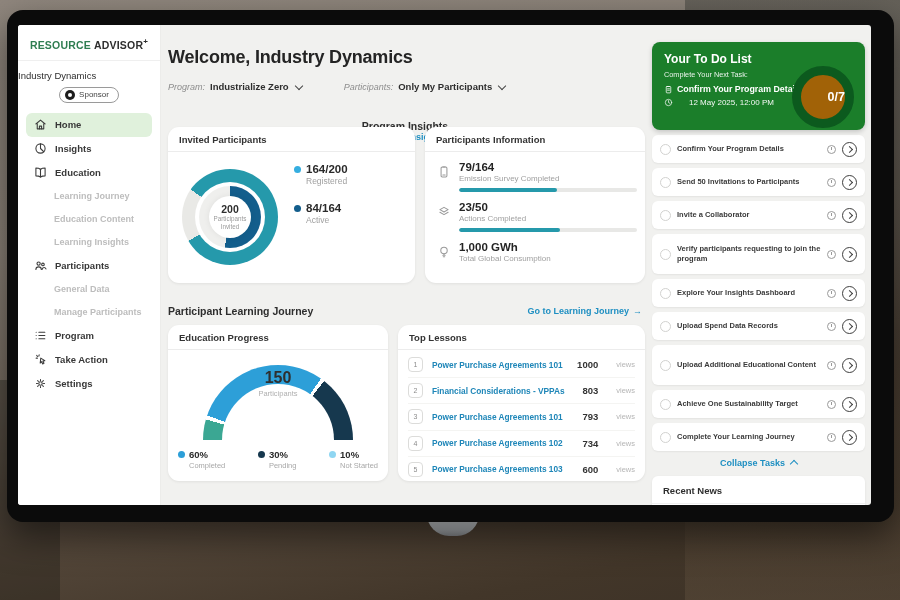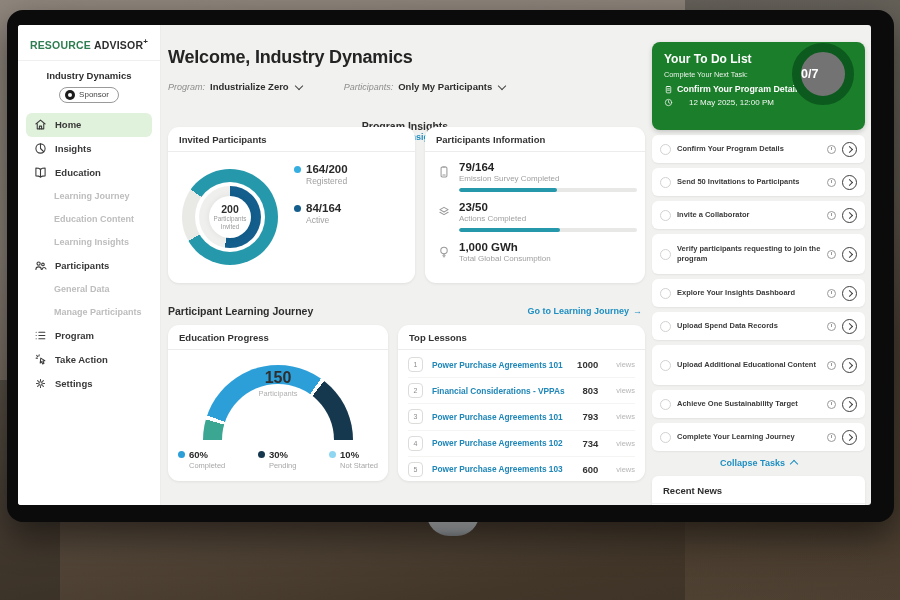--- a/index.html
+++ b/index.html
@@ -16,21 +16,21 @@
   .screen{position:absolute;left:11px;top:15px;width:853px;height:480px;background:#f1f1ef;
     border-radius:3px;overflow:hidden;}
 
   
   .sidebar{position:absolute;left:0;top:0;width:142px;height:100%;background:#fff;
     border-right:1px solid #ececea;}
   .logo{padding:12px 0 9px;text-align:center;font-size:10.5px;font-weight:bold;letter-spacing:.2px;
     border-bottom:1px solid #efefef;}
   .logo .g{color:#2f7d51;} .logo .d{color:#2e2e2e;margin-left:3px;}
   .logo sup{color:#2e2e2e;font-size:8px;}
-  .org{margin-top:9px;text-align:center;font-size:9.5px;font-weight:bold;color:#2e2e2e;}
+  .org{margin-top:9px;font-size:9.5px;font-weight:normal;color:#2e2e2e;}
   .badge{display:flex;justify-content:center;margin:6px 0 10px;}
   .badge-pill{display:inline-flex;align-items:center;gap:4px;border:1px solid #9a9a9a;border-radius:10px;
     padding:2px 9px 2px 5px;font-size:8px;color:#444;background:#fff;}
   .badge-dot{width:10px;height:10px;border-radius:50%;background:#1d1d1d;position:relative;}
   .badge-dot::after{content:"";position:absolute;left:3px;top:3px;width:4px;height:4px;border-radius:50%;background:#fff;}
   .nav{padding:0 8px;}
   .nav-item{display:flex;align-items:center;gap:8px;height:24px;padding:0 8px;border-radius:6px;
     font-size:9.5px;font-weight:bold;color:#383838;cursor:pointer;}
   .nav-item.active{background:#e0f1dc;}
   .nav-item.sub{padding-left:28px;color:#bdbdbd;font-weight:bold;font-size:9px;height:23px;}
@@ -109,23 +109,23 @@
 
   
   .rpanel{position:absolute;left:634px;top:17px;width:213px;bottom:0;display:flex;flex-direction:column;}
   .todo-card{position:relative;flex:0 0 88px;background:#1b7e2a;border-radius:8px;color:#fff;
     padding:10px 12px;box-sizing:border-box;box-shadow:0 2px 5px rgba(0,0,0,.18);}
   .todo-title{font-size:12px;font-weight:bold;}
   .todo-sub{font-size:7.3px;opacity:.9;margin-top:4px;}
   .todo-line{display:flex;align-items:center;gap:4px;margin-top:5px;font-size:8.8px;font-weight:bold;}
   .todo-time{display:flex;align-items:center;gap:16px;margin-top:4px;font-size:8px;opacity:.95;}
   .icw{fill:none;stroke:#fff;stroke-width:2;stroke-linecap:round;stroke-linejoin:round;width:9px;height:9px;}
-  .ringp{position:absolute;right:11px;top:1px;width:62px;height:62px;border-radius:50%;
-    border:9.5px solid #0c5a1e;box-sizing:border-box;background:#737373;
-    display:flex;align-items:center;justify-content:flex-start;}
+  .ringp{position:absolute;right:11px;top:24px;width:62px;height:62px;border-radius:50%;
+    border:9.5px solid #0c5a1e;box-sizing:border-box;background:#a16207;
+    display:flex;align-items:center;justify-content:flex-end;}
   .ringp span{font-size:12.5px;font-weight:bold;color:#fff;}
   .task{flex:0 0 auto;min-height:28px;background:#fff;border-radius:6px;box-shadow:0 1px 2px rgba(0,0,0,.06);
     margin-top:5px;display:flex;align-items:center;gap:6px;padding:3px 8px;box-sizing:border-box;cursor:pointer;}
   .radio{width:11px;height:11px;border:1.5px solid #d2d2d0;border-radius:50%;flex:0 0 11px;box-sizing:border-box;}
   .tlabel{flex:1;font-size:7.5px;font-weight:bold;color:#3a3a3a;line-height:1.35;}
   .clock{width:9px;height:9px;border:1.1px solid #9a9a9a;border-radius:50%;flex:0 0 9px;position:relative;box-sizing:border-box;}
   .clock::after{content:"";position:absolute;left:3px;top:1.3px;width:1.1px;height:2.8px;background:#9a9a9a;}
   .chevbtn{width:15px;height:15px;border:1.5px solid #3f3f3f;border-radius:50%;flex:0 0 15px;
     display:flex;align-items:center;justify-content:center;box-sizing:border-box;}
   .chevbtn i{width:4px;height:4px;border-right:1.4px solid #3f3f3f;border-bottom:1.4px solid #3f3f3f;

